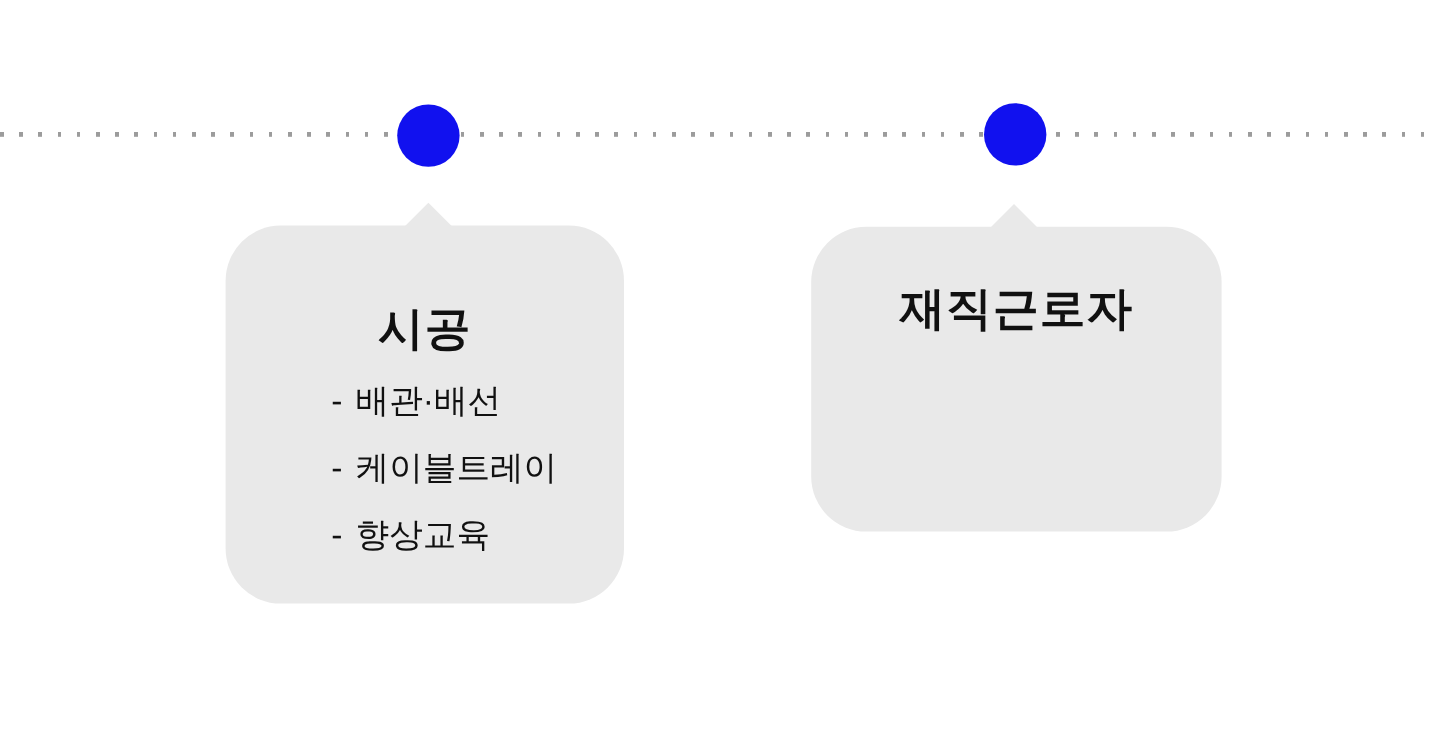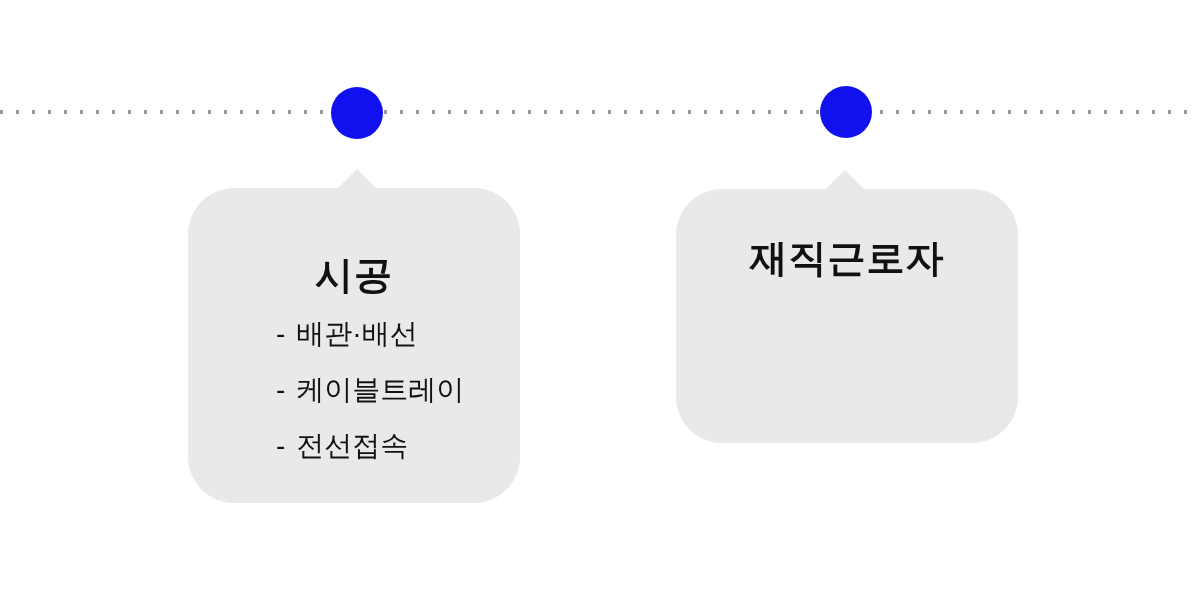--- a/index.html
+++ b/index.html
@@ -115,21 +115,21 @@
     <div class="tail"></div>
     <h2 class="bubble-title">시공</h2>
     <ul class="bubble-list">
       <li>
         <span class="dash">-</span><span>배관·배선</span>
       </li>
       <li>
         <span class="dash">-</span><span>케이블트레이</span>
       </li>
       <li>
-        <span class="dash">-</span><span>전선접속</span>
+        <span class="dash">-</span><span>향상교육</span>
       </li>
     </ul>
   </div>
 
   <div class="bubble bubble-right">
     <div class="tail"></div>
     <div class="big-lines">
       <div class="big-line">재직근로자</div>
     </div>
   </div>

